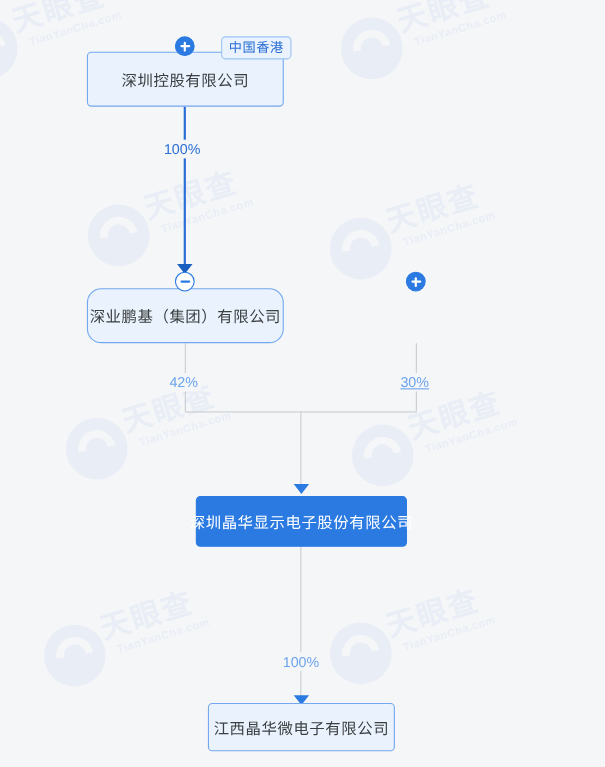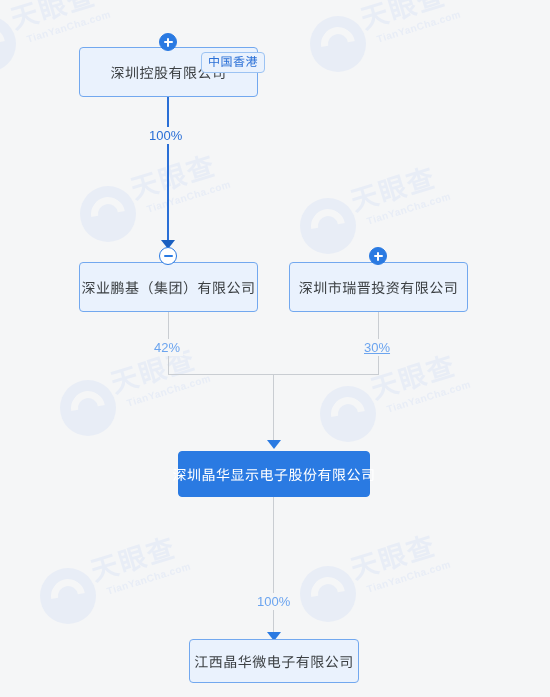--- a/index.html
+++ b/index.html
@@ -265,36 +265,33 @@
     <div class="conn conn-v" style="left:273px; top:374px; height:70px;"></div>
     <div class="arrow-head" style="left:267px; top:440px;"></div>
 
     <div class="conn conn-v" style="left:273px; top:497px; height:140px;"></div>
     <div class="arrow-head" style="left:267px; top:632px;"></div>
     <div class="pct" style="left:254px; top:593px;">100%</div>
 
     <div class="node" style="left:79px; top:47px; width:179px; height:50px;justify-content:center;">
       <span>深圳控股有限公司</span>
     </div>
-    <div class="region-badge" style="left:201px; top:33px;margin-top:19px;">中国香港</div>
+    <div class="region-badge" style="left:201px; top:33px;">中国香港</div>
     <div class="toggle plus" style="left:159px; top:33px;">
       <span class="bar bar-h"></span>
       <span class="bar bar-v"></span>
     </div>
 
-    <div class="node" style="left:79px; top:262px; width:179px; height:50px;">
+    <div class="node" style="left:79px; top:262px; width:179px; height:50px;border-radius:13px;">
       <span>深业鹏基（集团）有限公司</span>
     </div>
     <div class="toggle minus" style="left:159px; top:247px;">
       <span class="bar bar-h"></span>
     </div>
 
-    <div class="node" style="left:289px; top:262px; width:179px; height:50px;">
-      <span>深圳市瑞晋投资有限公司</span>
-    </div>
     <div class="toggle plus" style="left:369px; top:247px;">
       <span class="bar bar-h"></span>
       <span class="bar bar-v"></span>
     </div>
 
     <div class="node highlight" style="left:178px; top:451px; width:192px; height:46px;">
       <span>深圳晶华显示电子股份有限公司</span>
     </div>
 
     <div class="node" style="left:189px; top:639px; width:170px; height:44px;">

